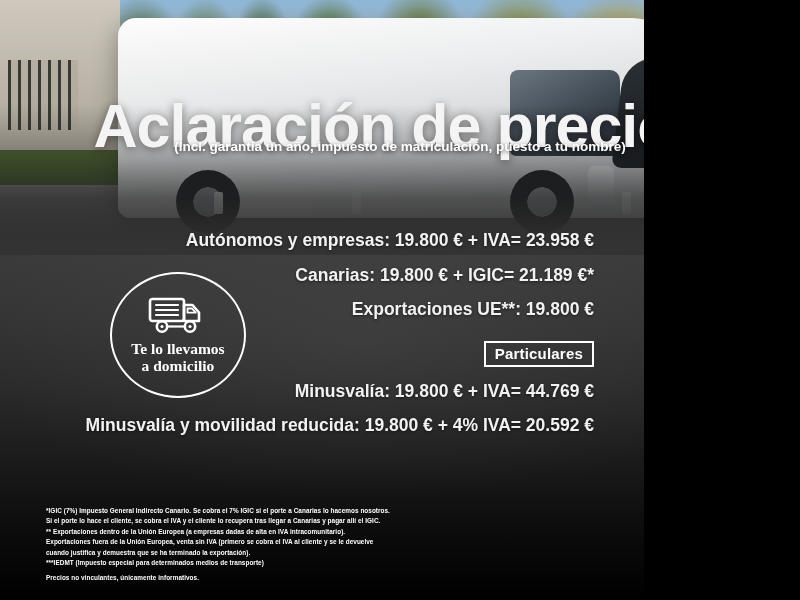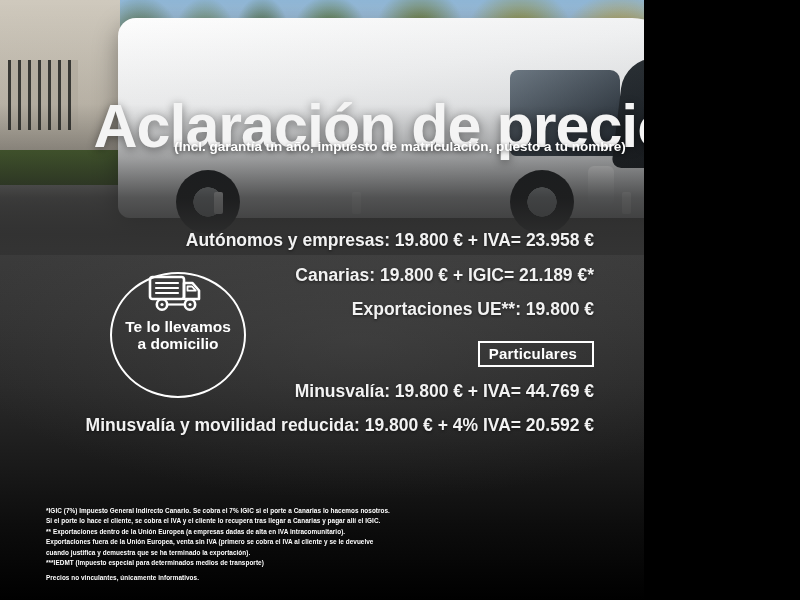--- a/index.html
+++ b/index.html
@@ -169,22 +169,23 @@
     white-space: nowrap;
   }
 
   
   .badge {
     position:absolute; left:110px; top:272px;
     width:136px; height:126px;
     border: 2px solid #ffffff;
     border-radius: 50%;
     display:flex; flex-direction:column;
-    align-items:center; justify-content:flex-start;
+    align-items:center; justify-content:center;
     box-sizing: border-box;
+    font-family: Liberation Serif, serif;
   }
   .badge svg { display:block; margin-bottom: 6px; }
   .badge-text {
     color:#fff; font-size: 15.5px; font-weight: 700;
     text-align:center; line-height: 1.12;
     white-space: pre-line;
   }
 
   
   .prices {
@@ -200,21 +201,21 @@
     text-shadow: 0 1px 3px rgba(0,0,0,.55);
     font-weight: bold;
   }
   .particulares-head {
     margin: 22px 0 16px 0;
     display: flex; justify-content: flex-end;
   }
   .particulares-box {
     display:inline-block;
     border: 2px solid #ffffff;
-    padding: 2px 15px 3px 9px;
+    padding: 2px 9px 3px 9px;
     font-size: 15px;
     font-weight: 700;
     color:#ffffff;
     letter-spacing:.2px;
   }
 
   
   .legal {
     position:absolute; left:46px; top:506px; width:470px;
     color:#ffffff;

